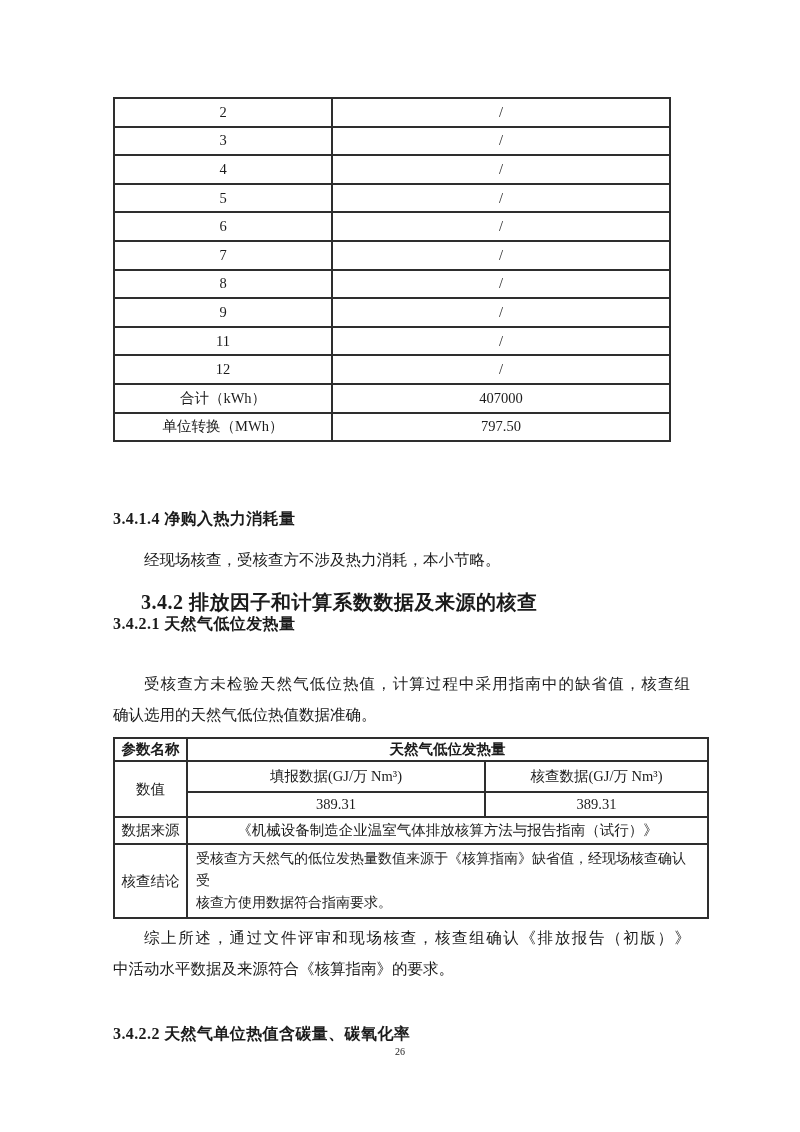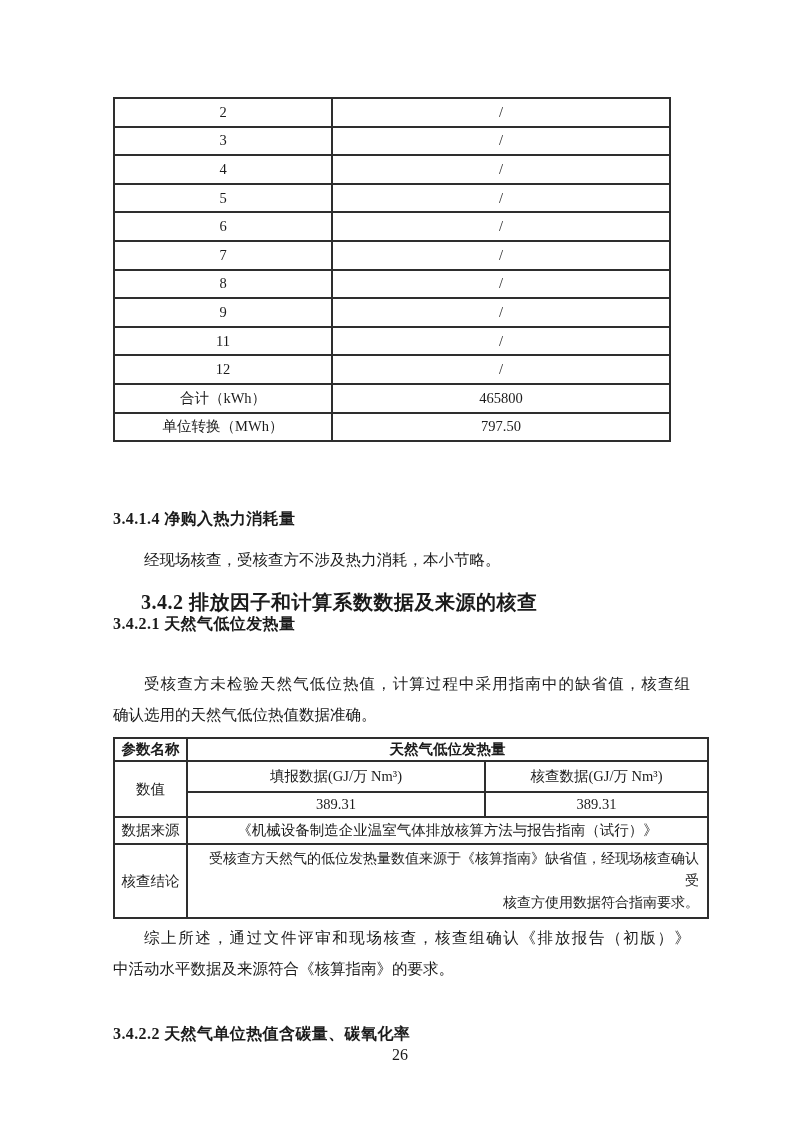--- a/index.html
+++ b/index.html
@@ -32,21 +32,21 @@
   .t2 { left:113px; top:737px; width:594px; }
   .t2 col.cl { width:73px; }
   .t2 col.ca { width:298px; }
   .t2 col.cb { width:223px; }
   .t2 .r1 td { height:23px;margin-left:48px; }
   .t2 .r2 td { height:31px; }
   .t2 .r3 td { height:25px; }
   .t2 .r4 td { height:27px;margin-top:14px; }
   .t2 .r5 td { height:50px; }
   .t2 .concl-cell {
-    text-align:right;
+    text-align:left;
     padding:3px 8px;
     font-size:14px;
     line-height:22px;
   }
   .bold { font-weight:bold; }
   
   .h3 {
     position:absolute;
     left:113px;
     font-weight:bold;
@@ -80,21 +80,21 @@
   #p-closing { top:922px; }
   .indent { text-indent:2em; }
   .jfull { text-align:justify; text-align-last:justify; }
   
   .pagenum {
     position:absolute;
     top:1046px;
     left:0;
     width:800px;
     text-align:center;
-    font-size:16px;
+    font-size:10px;
   }
 </style>
 </head>
 <body>
 
 <table class="t1">
   <colgroup>
       <col class="c1">
       <col class="c2">
     </colgroup>
@@ -134,21 +134,21 @@
   <tr>
     <td>11</td>
     <td>/</td>
   </tr>
   <tr>
     <td>12</td>
     <td>/</td>
   </tr>
   <tr>
     <td>合计（kWh）</td>
-    <td>465800</td>
+    <td>407000</td>
   </tr>
   <tr>
     <td>单位转换（MWh）</td>
     <td>797.50</td>
   </tr>
 </tbody>
   </table>
 
 <div class="h3" id="h-3414">3.4.1.4 净购入热力消耗量</div>
 <div class="para" id="p-3414">

